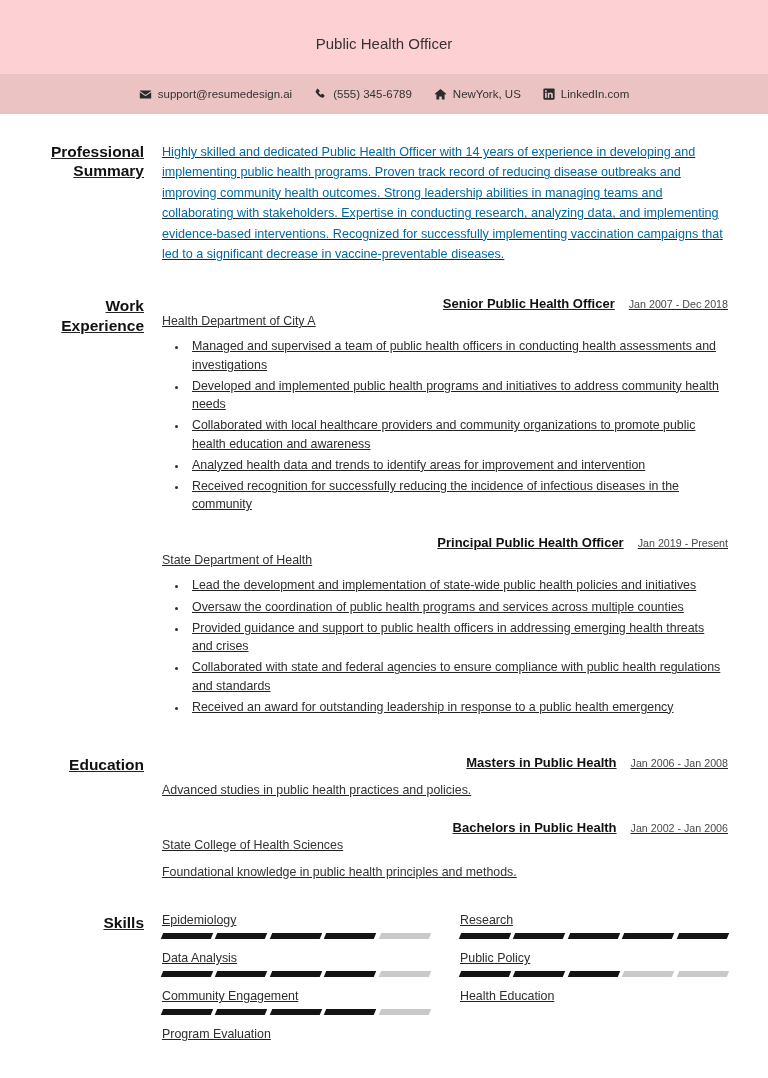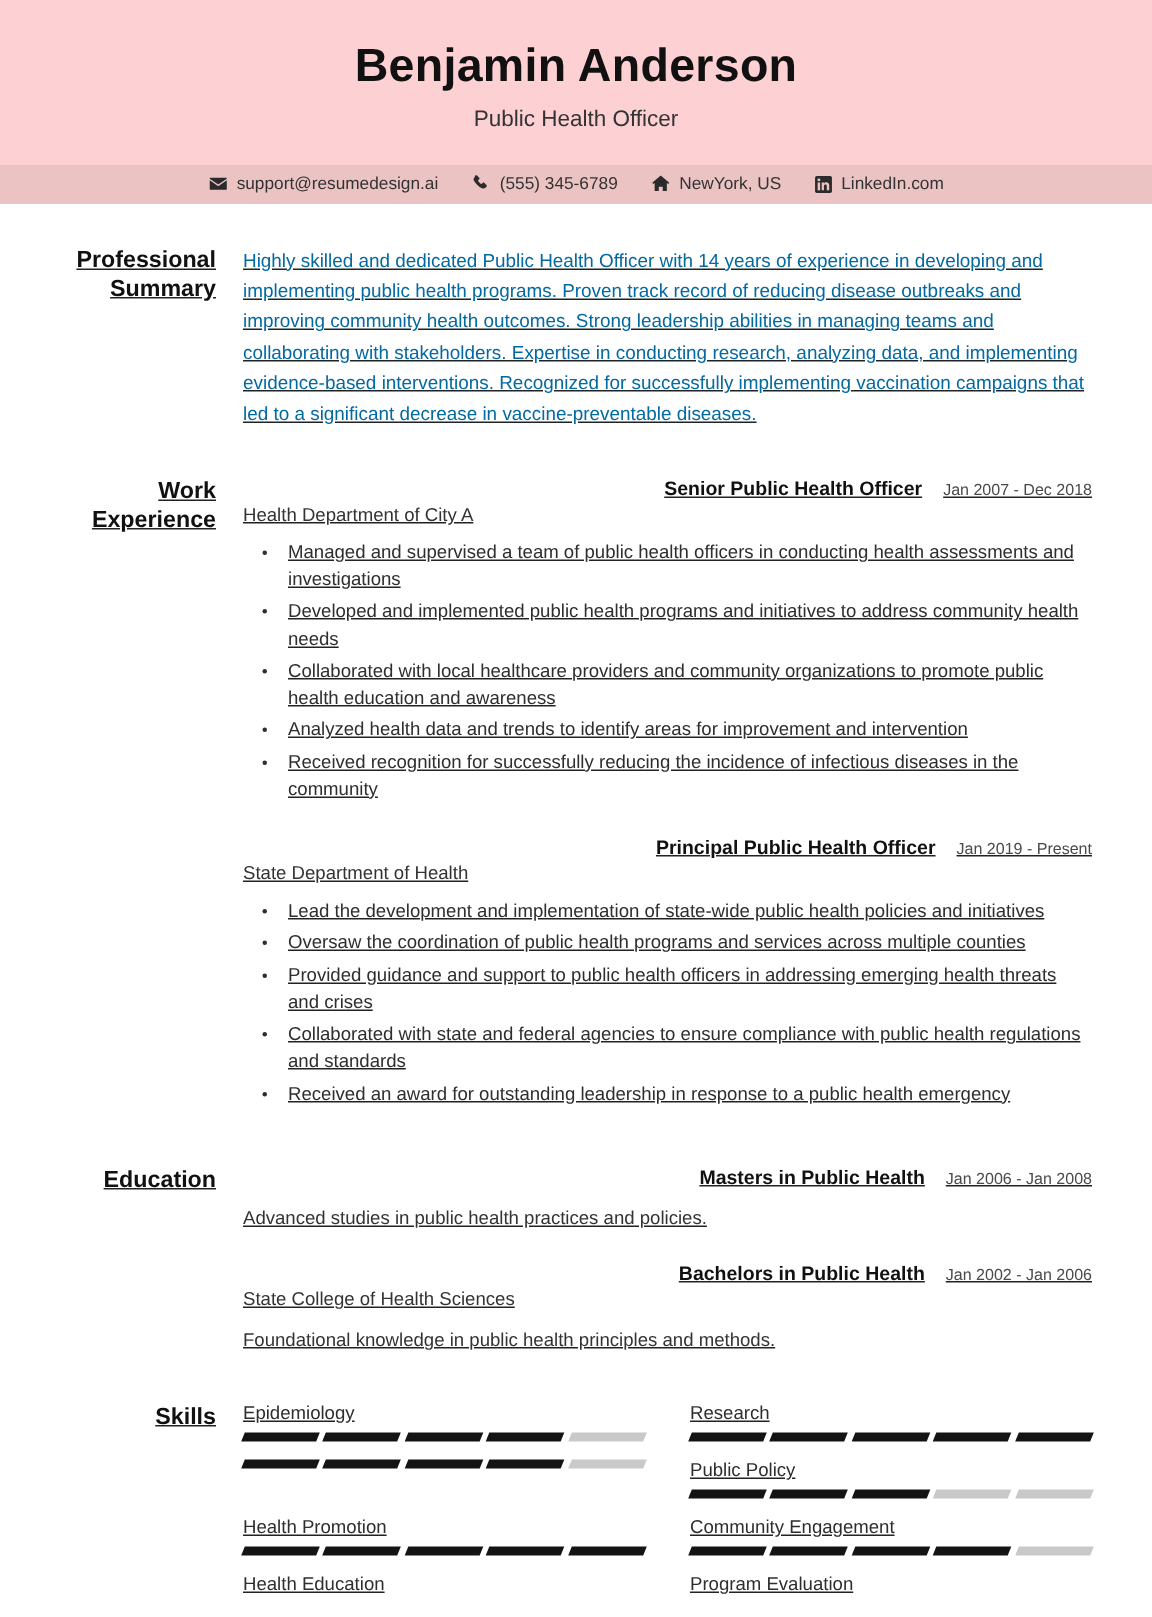--- a/index.html
+++ b/index.html
@@ -30,21 +30,21 @@
   }
   .job-title {
     font-size: 15px;
     color: #333333;
     margin-top: 9px;
     font-weight: normal;
   }
 
   .contact-band {
     background: #ebc3c3;
-    height: 26px;
+    height: 40px;
     display: flex;
     align-items: center;
     justify-content: center;
     gap: 22px;
   }
   .contact-item {
     display: flex;
     align-items: center;
     gap: 6px;
     font-size: 11.5px;
@@ -159,21 +159,20 @@
     height: 6px;
     background: #c9c9c9;
     transform: skewX(-22deg);
   }
   .seg.filled { background: #141414; }
 </style>
 </head>
 <body>
 
 <div class="header-band">
-  <div class="full-name">Benjamin Anderson</div>
   <div class="job-title">Public Health Officer</div>
 </div>
 
 <div class="contact-band">
   <div class="contact-item">
     <span>
       <svg width="13" height="13" viewBox="0 0 16 16" fill="#2b2b2b">
           <path d="M1 3h14v10H1z" fill="none"></path>
           <path d="M1.5 3h13c.3 0 .5.2.5.5v.3L8 8.6 1 3.8v-.3c0-.3.2-.5.5-.5zM1 5.2l6.7 4.6c.2.1.4.1.6 0L15 5.2v7.3c0 .3-.2.5-.5.5h-13c-.3 0-.5-.2-.5-.5V5.2z"></path>
         </svg>
@@ -303,49 +302,40 @@
             <div class="skill-name">Research</div>
             <div class="skill-bar">
               <span class="seg filled"></span>
               <span class="seg filled"></span>
               <span class="seg filled"></span>
               <span class="seg filled"></span>
               <span class="seg filled"></span>
             </div>
           </div>
           <div class="skill">
+            <div class="skill-name">Data Analysis</div>
             <div class="skill-bar">
               <span class="seg filled"></span>
               <span class="seg filled"></span>
               <span class="seg filled"></span>
               <span class="seg filled"></span>
               <span class="seg"></span>
             </div>
           </div>
           <div class="skill">
             <div class="skill-name">Public Policy</div>
             <div class="skill-bar">
               <span class="seg filled"></span>
               <span class="seg filled"></span>
               <span class="seg filled"></span>
               <span class="seg"></span>
               <span class="seg"></span>
             </div>
           </div>
           <div class="skill">
-            <div class="skill-name">Health Promotion</div>
-            <div class="skill-bar">
-              <span class="seg filled"></span>
-              <span class="seg filled"></span>
-              <span class="seg filled"></span>
-              <span class="seg filled"></span>
-              <span class="seg filled"></span>
-            </div>
-          </div>
-          <div class="skill">
             <div class="skill-name">Community Engagement</div>
             <div class="skill-bar">
               <span class="seg filled"></span>
               <span class="seg filled"></span>
               <span class="seg filled"></span>
               <span class="seg filled"></span>
               <span class="seg"></span>
             </div>
           </div>
           <div class="skill">

